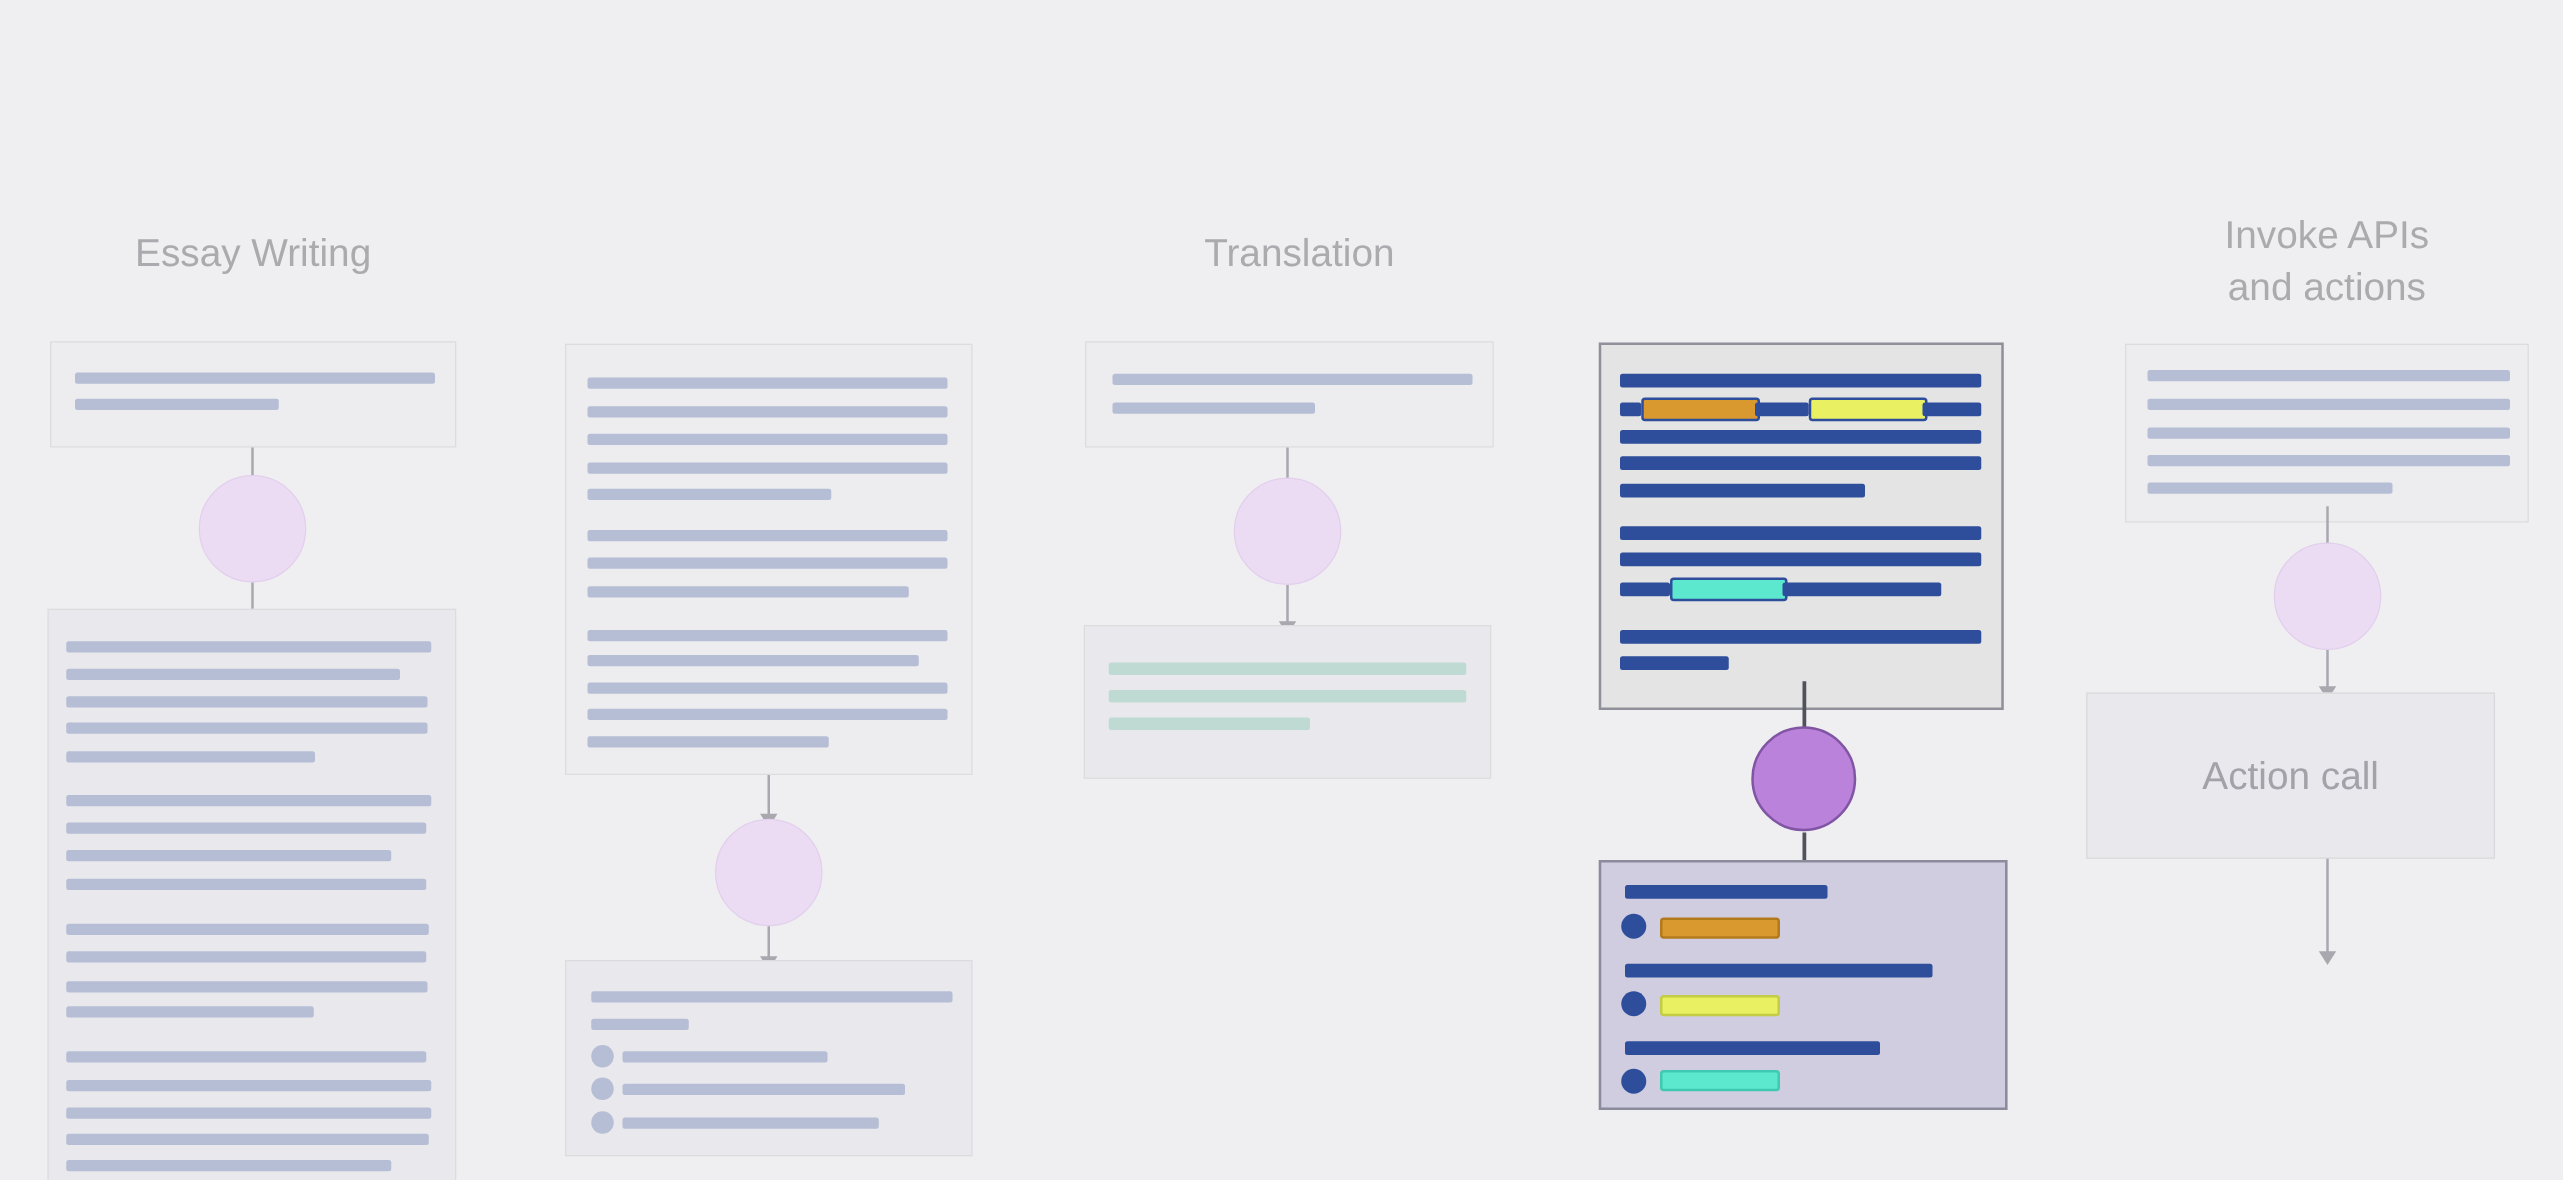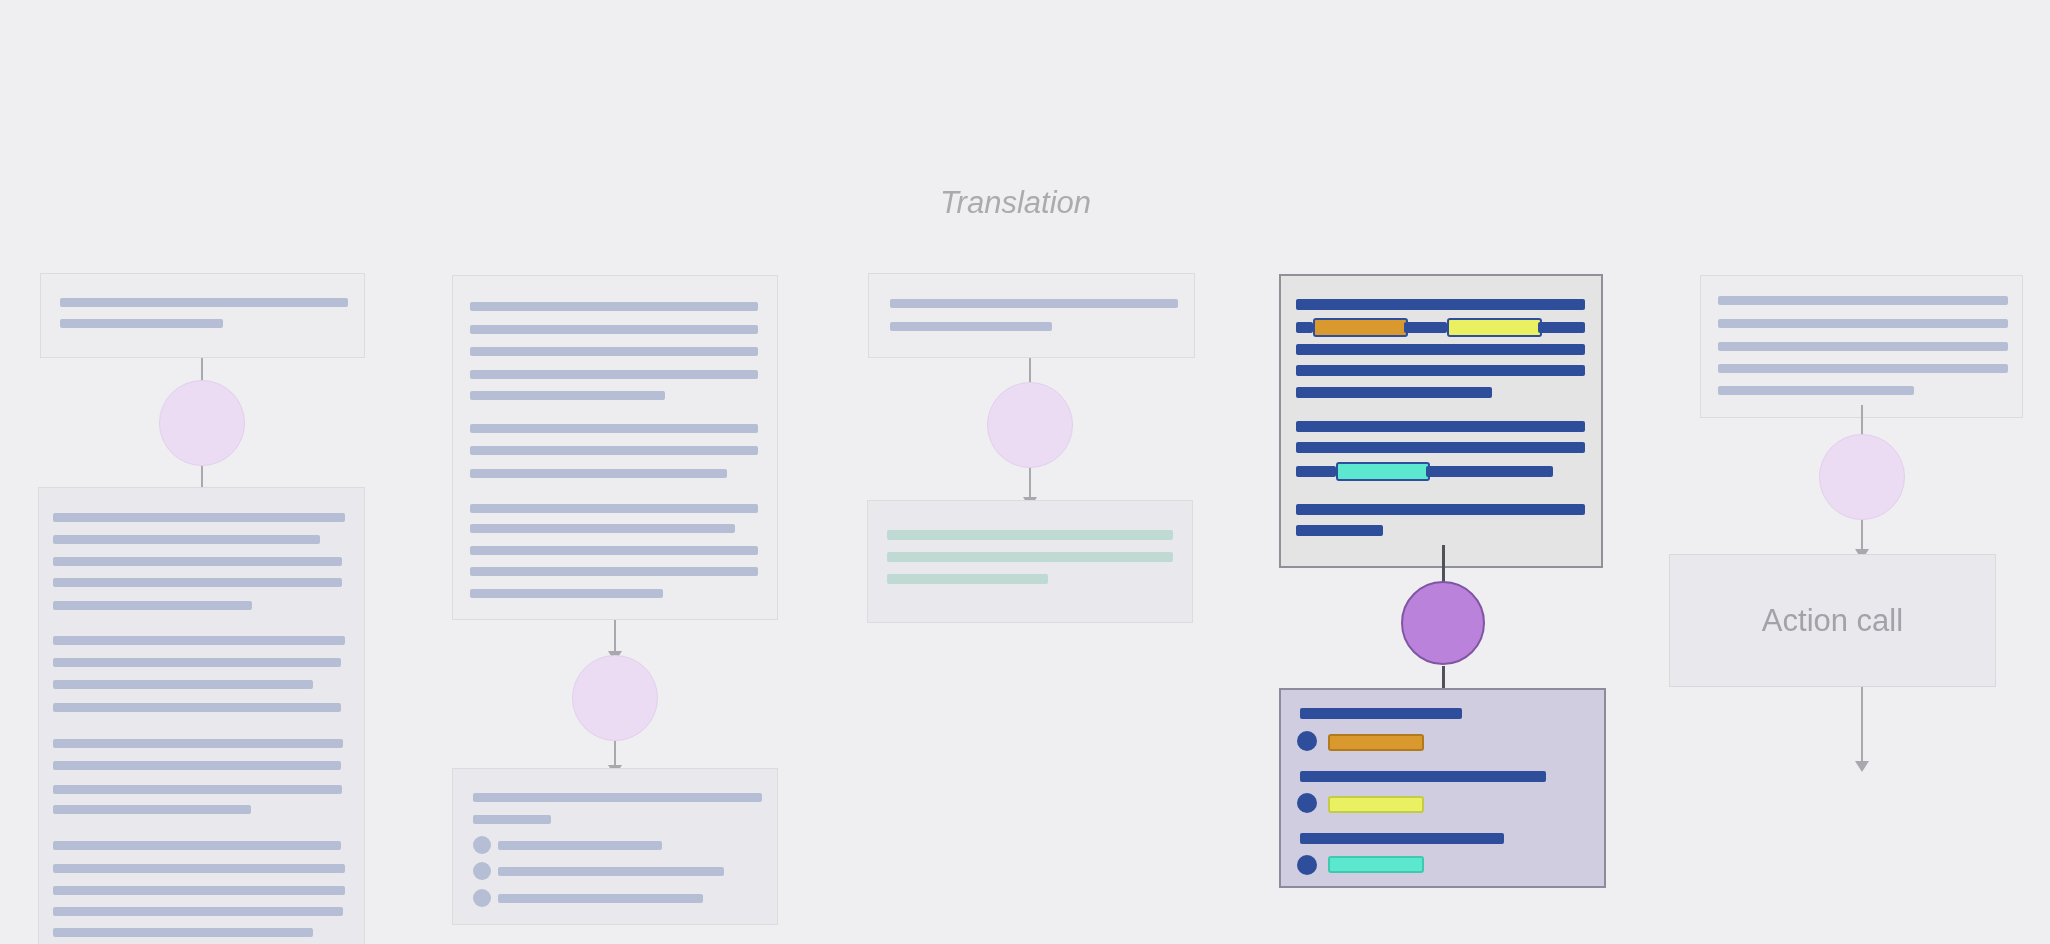--- a/index.html
+++ b/index.html
@@ -17,31 +17,34 @@
   }
   .col-label{
     position:absolute;text-align:center;
     font-size:31px;line-height:42px;
     color:var(--label_faded,#ababaf);
     white-space:pre-line;
   }
   .col-label.active{color:var(--label_active,#3e3e41);}
   .lbl-0{left:40px;top:182px;width:325px;}
   .lbl-1{left:452px;top:182px;width:326px;}
-  .lbl-2{left:852px;top:182px;width:327px;font-style:italic;}
+  .lbl-2{left:876px;top:182px;width:327px;}
   .lbl-3{left:1279px;top:167px;width:327px;}
   .lbl-4{left:1700px;top:167px;width:323px;}
   .fig{position:absolute;left:0;top:0;width:100%;height:100%;pointer-events:none;}
 </style>
 </head>
 <body style="--bg: #efeef0; --title: #212121; --label_faded: #ababaf; --label_active: #3e3e41; --line_faded: #b5bed5; --box_fill_faded: #edecef; --box_border_faded: #dcdcdf; --doc_fill_faded: #e9e8ec; --teal_faded: #bedad2; --pink: #ecdcf3; --pink_border: #e2cfed; --navy: #2e4d9b; --orange: #d9992e; --orange_d: #b37a1c; --yellow: #e9f162; --yellow_d: #c3cc45; --teal: #5ce8cf; --teal_d: #3ec9b2; --doc_fill: #e5e4e4; --doc_border: #90909a; --out_fill: #d0cde0; --out_border: #8b8b9b; --purple: #ba82da; --purple_border: #8055a3; --arrow_faded: #a8a8ae; --arrow_dark: #51515c; --tbox_border: #d9d9db; --action_text: #a2a2a8; --ext_text: #bfbfc4;">
 
 <div class="slide">
 
+  <div class="col-label lbl-0">Essay Writing</div>
   <div class="col-label lbl-2">Translation</div>
+  <div class="col-label lbl-4">Invoke APIs
+and actions</div>
 
   <div class="fig">
       <div style="position: absolute; left: 40px; top: 273px; width: 325px; height: 85px; background: rgb(237, 236, 239); border: 1px solid rgb(220, 220, 223); box-sizing: border-box;"></div>
       <div style="position: absolute; left: 60px; top: 298px; height: 9px;">
         <div style="position: absolute; left: 0px; background: rgb(181, 190, 213); width: 288px; top: 0px; height: 9px; border-radius: 2px;"></div>
       </div>
       <div style="position: absolute; left: 60px; top: 319px; height: 9px;">
         <div style="position: absolute; left: 0px; background: rgb(181, 190, 213); width: 163px; top: 0px; height: 9px; border-radius: 2px;"></div>
       </div>
       <div style="position: absolute; left: 195px; top: 358px; width: 14px; height: 42px;">

